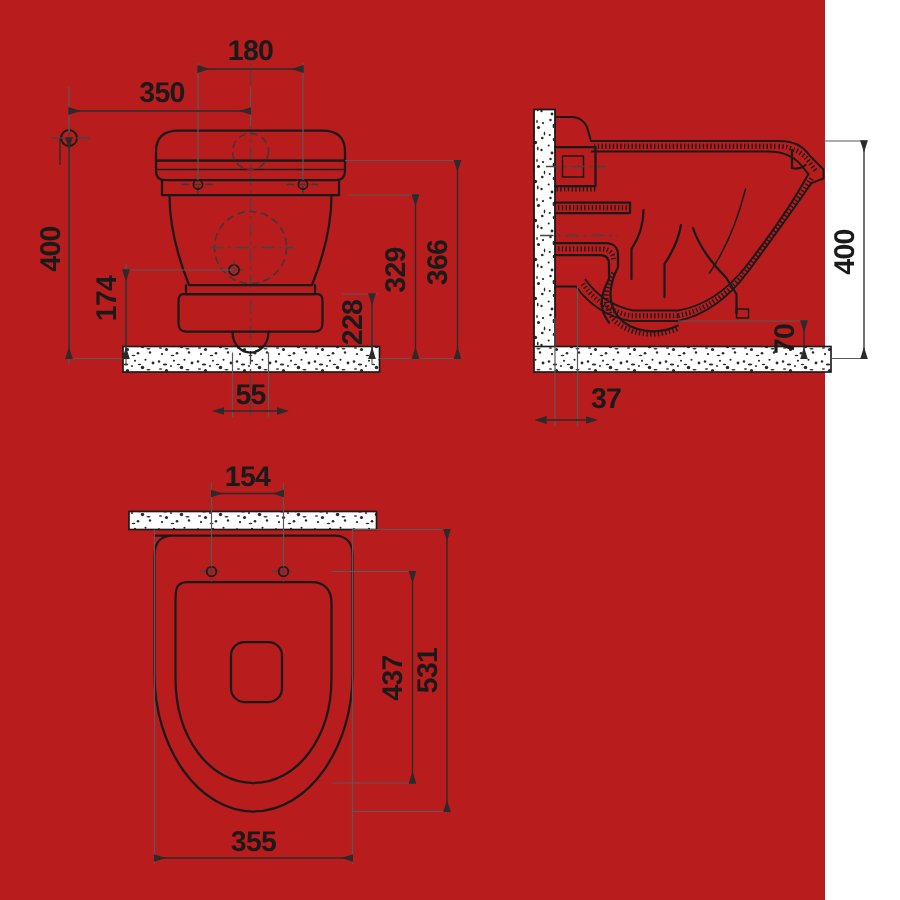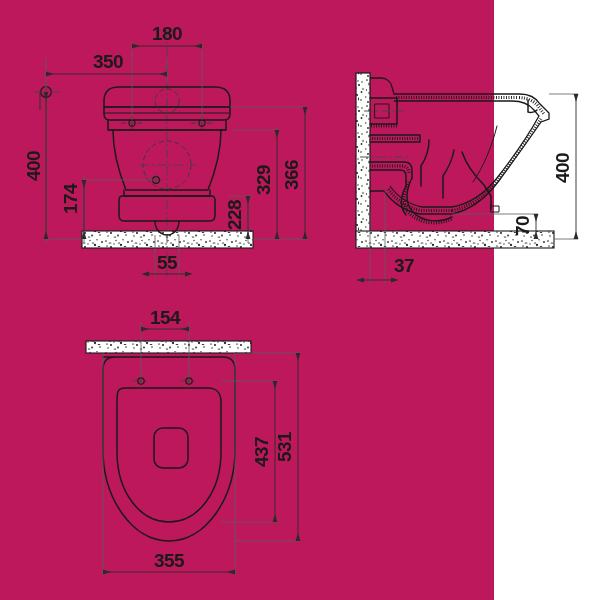--- a/index.html
+++ b/index.html
@@ -9,23 +9,23 @@
     background: #ffffff;
   }
   body {
     width: 600px;
     height: 600px;
     font-family: "Liberation Sans", sans-serif;
     overflow: hidden;
   }
   #drawing-root {
     position: relative;
-    width: 494px;
+    width: 550px;
     height: 600px;
-    background: #be185d;
+    background: #b91c1c;
     text-align: right;
   }
   svg#tech-drawing {
     display: block;
     width: 600px;
     height: 600px;
   }
   .dim-text {
     font-family: "Liberation Sans", sans-serif;
     font-weight: bold;

